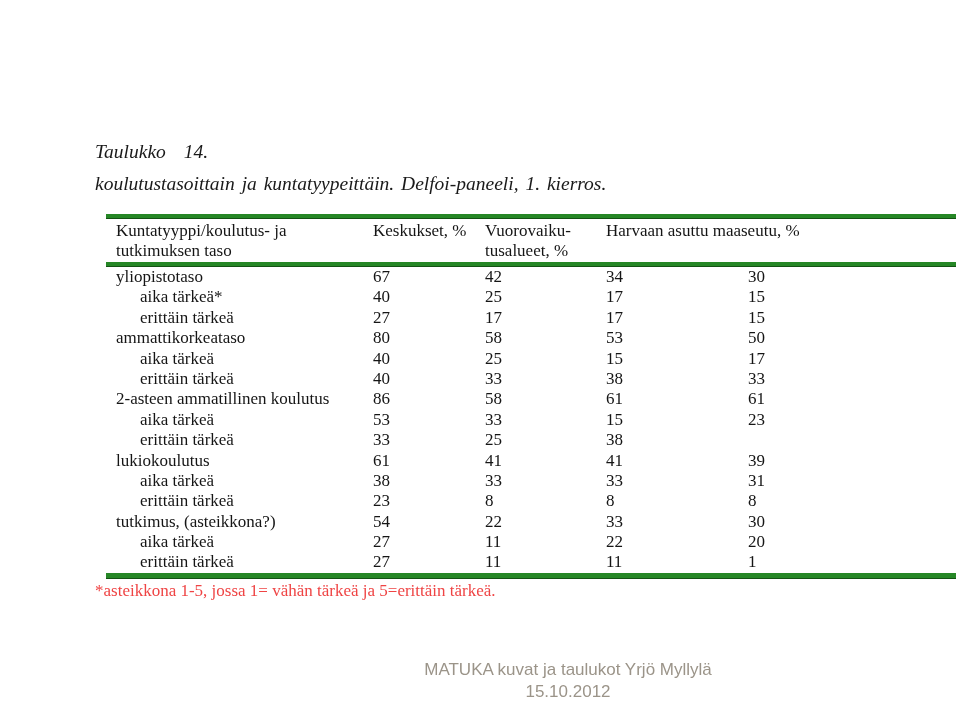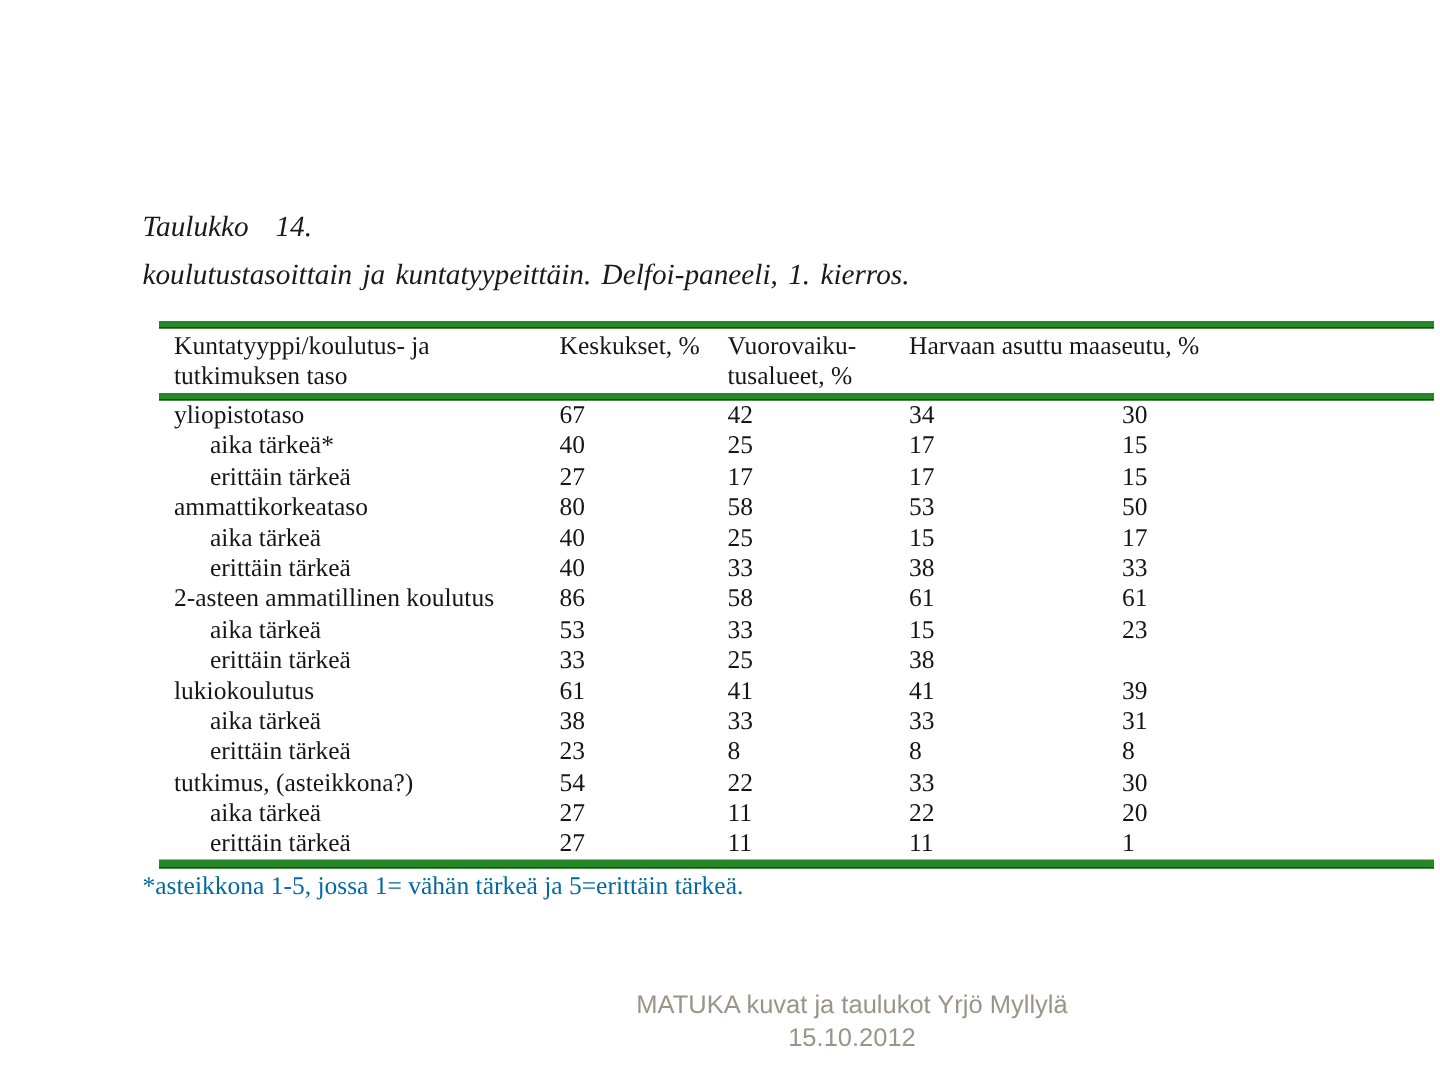--- a/index.html
+++ b/index.html
@@ -23,21 +23,21 @@
   .trow .cell{font-size:17px;}
   .cell{box-sizing:border-box;flex:0 0 auto;overflow:hidden;}
   .c0{width:267px;padding-left:10px;}
   .c1{width:112px;}
   .c2{width:121px;}
   .c3{width:142px;}
   .c4{flex:1 1 auto;}
   .trow.indent .c0{padding-left:34px;font-family:Liberation Serif, serif;}
 
   
-  #footnote{position:absolute;left:47px;top:581px;font-size:17px;color:#0369a1;}
+  #footnote{position:absolute;left:47px;top:581px;font-size:17px;color:#ef4444;}
 
   
   #footer{position:absolute;left:0;top:659px;width:960px;text-align:center;
           font-family:"Liberation Sans", sans-serif;font-size:17px;line-height:22px;}
 </style>
 </head>
 <body>
 
 <div id="slide">
 

